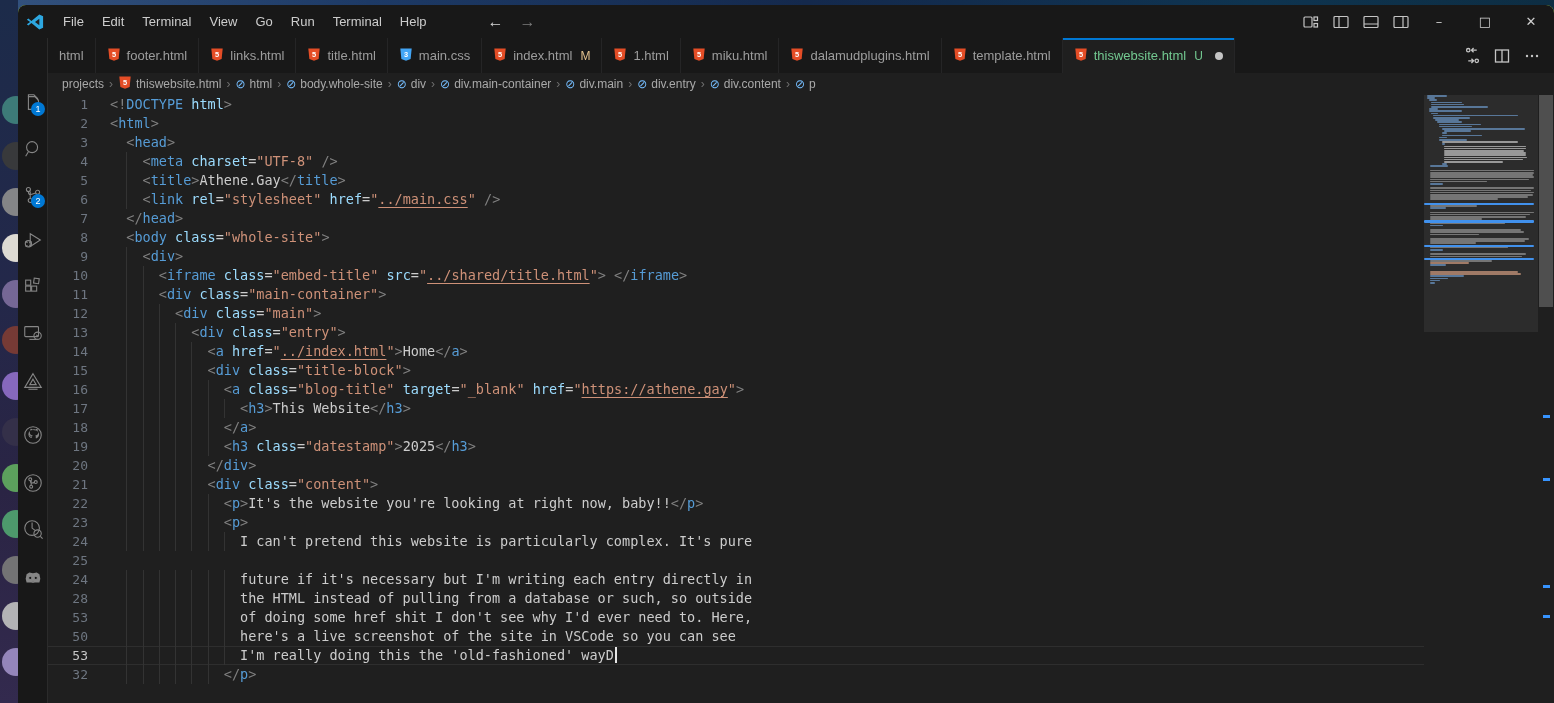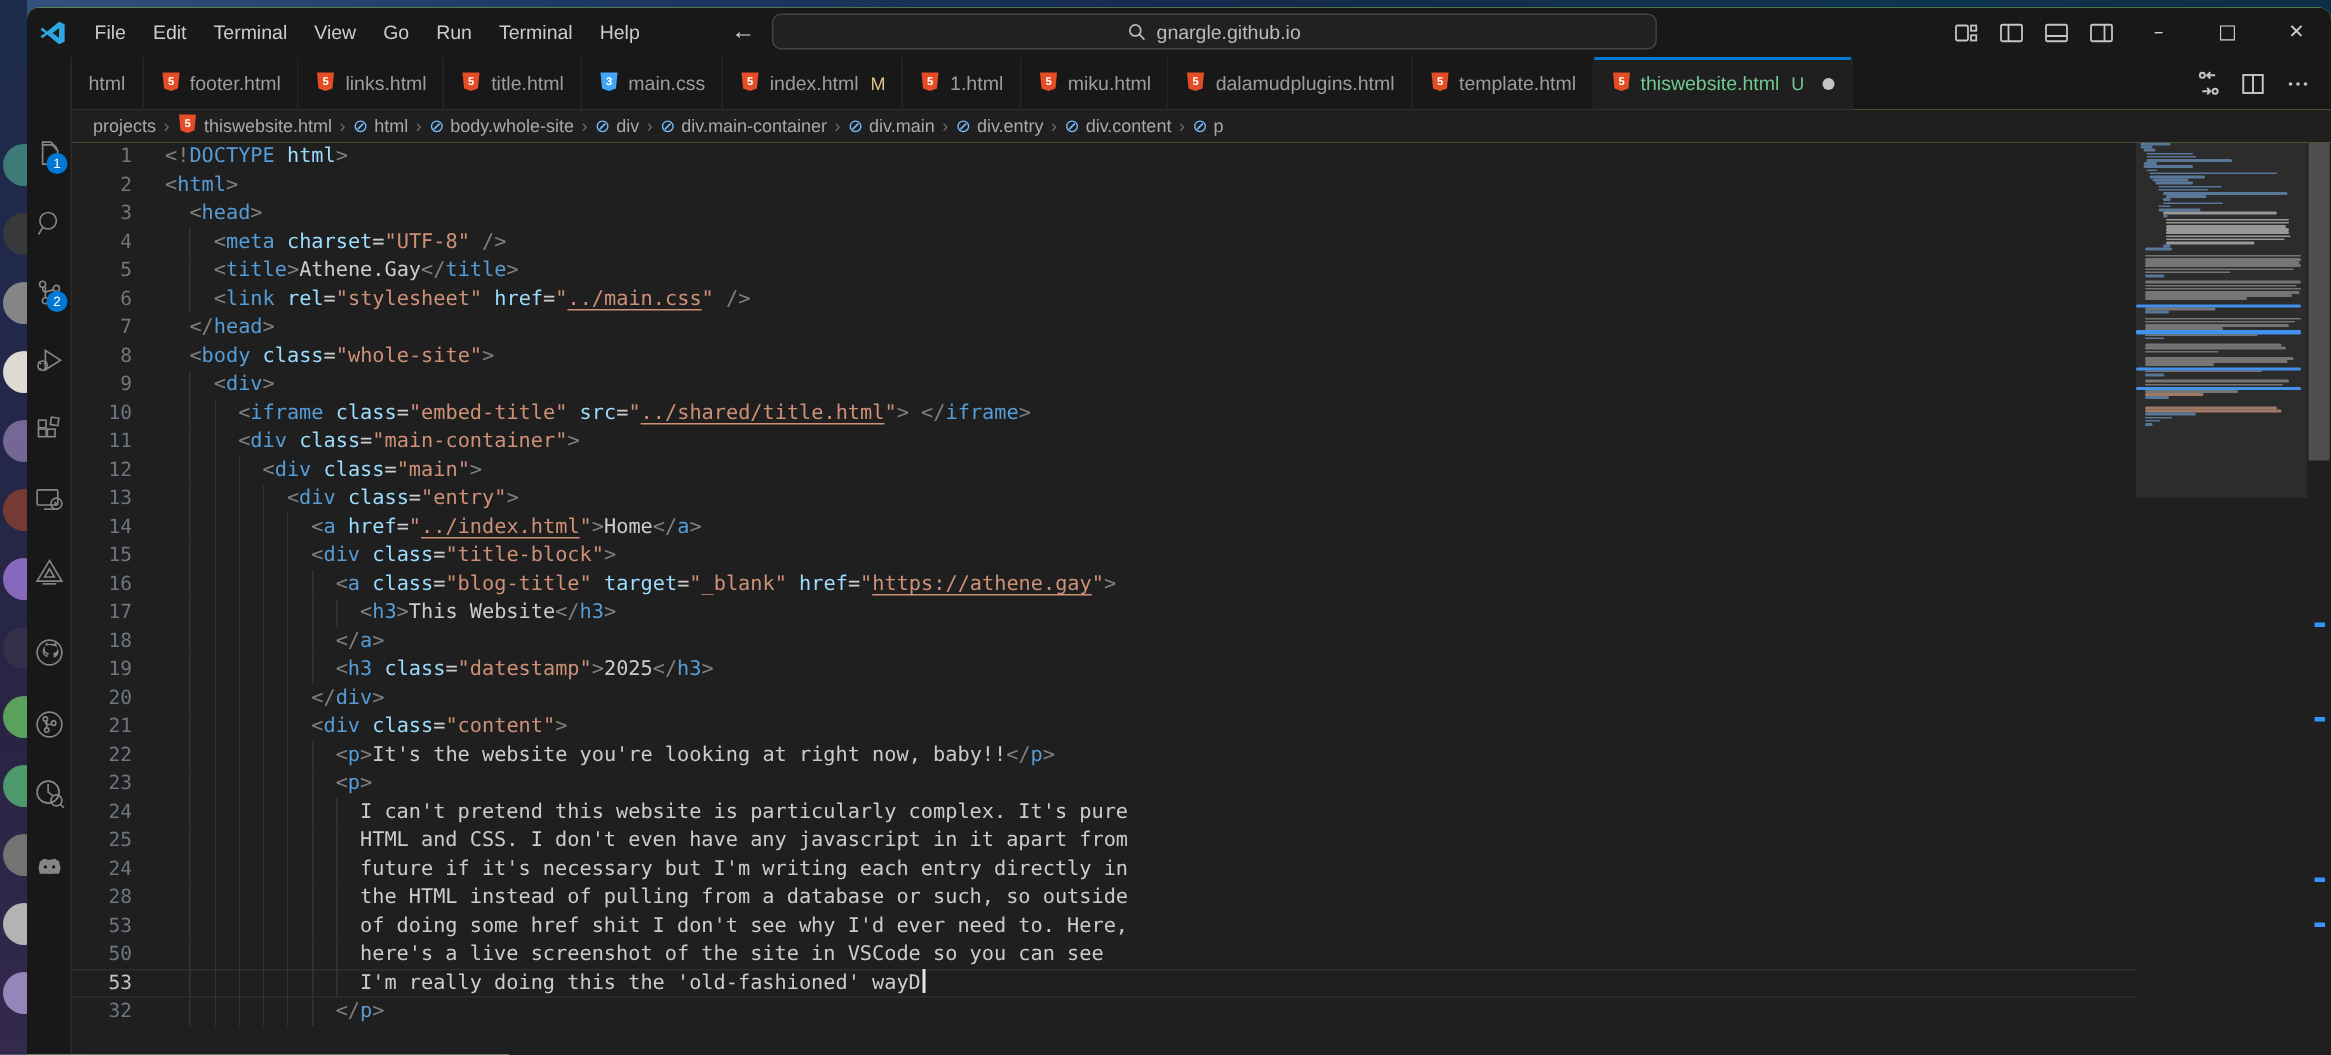--- a/index.html
+++ b/index.html
@@ -108,27 +108,20 @@
         <div class="menu-item">Terminal</div>
         <div class="menu-item">View</div>
         <div class="menu-item">Go</div>
         <div class="menu-item">Run</div>
         <div class="menu-item">Terminal</div>
         <div class="menu-item">Help</div>
       </div>
     <div class="nav-arrows">
       <span id="nav-back">←</span>
       <span id="nav-forward">→</span>
-    </div>
-    <div id="search-box">
-      <svg width="13" height="13" viewBox="0 0 16 16">
-          <circle cx="6.5" cy="6.5" r="4.5" fill="none" stroke="#bbbbbb" stroke-width="1.4"></circle>
-          <line x1="10" y1="10" x2="14" y2="14" stroke="#bbbbbb" stroke-width="1.4"></line>
-        </svg>
-      <span>gnargle.github.io</span>
     </div>
     <div id="titlebar-right">
       <span class="layout-icon">
           <svg width="16" height="16" viewBox="0 0 16 16">
             <rect x="1" y="3" width="8" height="10" rx="1" fill="none" stroke="#c5c5c5" stroke-width="1.2"></rect>
             <rect x="11" y="3" width="3.5" height="3.5" fill="none" stroke="#c5c5c5" stroke-width="1.2"></rect>
             <rect x="11" y="9.5" width="3.5" height="3.5" fill="none" stroke="#c5c5c5" stroke-width="1.2"></rect>
           </svg>
         </span>
       <span class="layout-icon">
@@ -515,21 +508,20 @@
             <div class="code-row">
               <span class="lnum">23</span>
               <span class="ltext"><span class="iu">  </span><span class="iu g">  </span><span class="iu g">  </span><span class="iu g">  </span><span class="iu g">  </span><span class="iu g">  </span><span class="iu g">  </span><span class="tk-p">&lt;</span><span class="tk-t">p</span><span class="tk-p">&gt;</span></span>
             </div>
             <div class="code-row">
               <span class="lnum">24</span>
               <span class="ltext"><span class="iu">  </span><span class="iu g">  </span><span class="iu g">  </span><span class="iu g">  </span><span class="iu g">  </span><span class="iu g">  </span><span class="iu g">  </span><span class="iu g">  </span><span class="tk-x">I can't pretend this website is particularly complex. It's pure</span></span>
             </div>
             <div class="code-row">
               <span class="lnum">25</span>
-              <span class="ltext"><span class="iu">  </span><span class="iu g">  </span><span class="iu g">  </span><span class="iu g">  </span><span class="iu g">  </span><span class="iu g">  </span><span class="iu g">  </span><span class="iu g">  </span><span class="tk-x">HTML and CSS. I don't even have any javascript in it apart from</span></span>
             </div>
             <div class="code-row">
               <span class="lnum">24</span>
               <span class="ltext"><span class="iu">  </span><span class="iu g">  </span><span class="iu g">  </span><span class="iu g">  </span><span class="iu g">  </span><span class="iu g">  </span><span class="iu g">  </span><span class="iu g">  </span><span class="tk-x">future if it's necessary but I'm writing each entry directly in</span></span>
             </div>
             <div class="code-row">
               <span class="lnum">28</span>
               <span class="ltext"><span class="iu">  </span><span class="iu g">  </span><span class="iu g">  </span><span class="iu g">  </span><span class="iu g">  </span><span class="iu g">  </span><span class="iu g">  </span><span class="iu g">  </span><span class="tk-x">the HTML instead of pulling from a database or such, so outside</span></span>
             </div>
             <div class="code-row">

